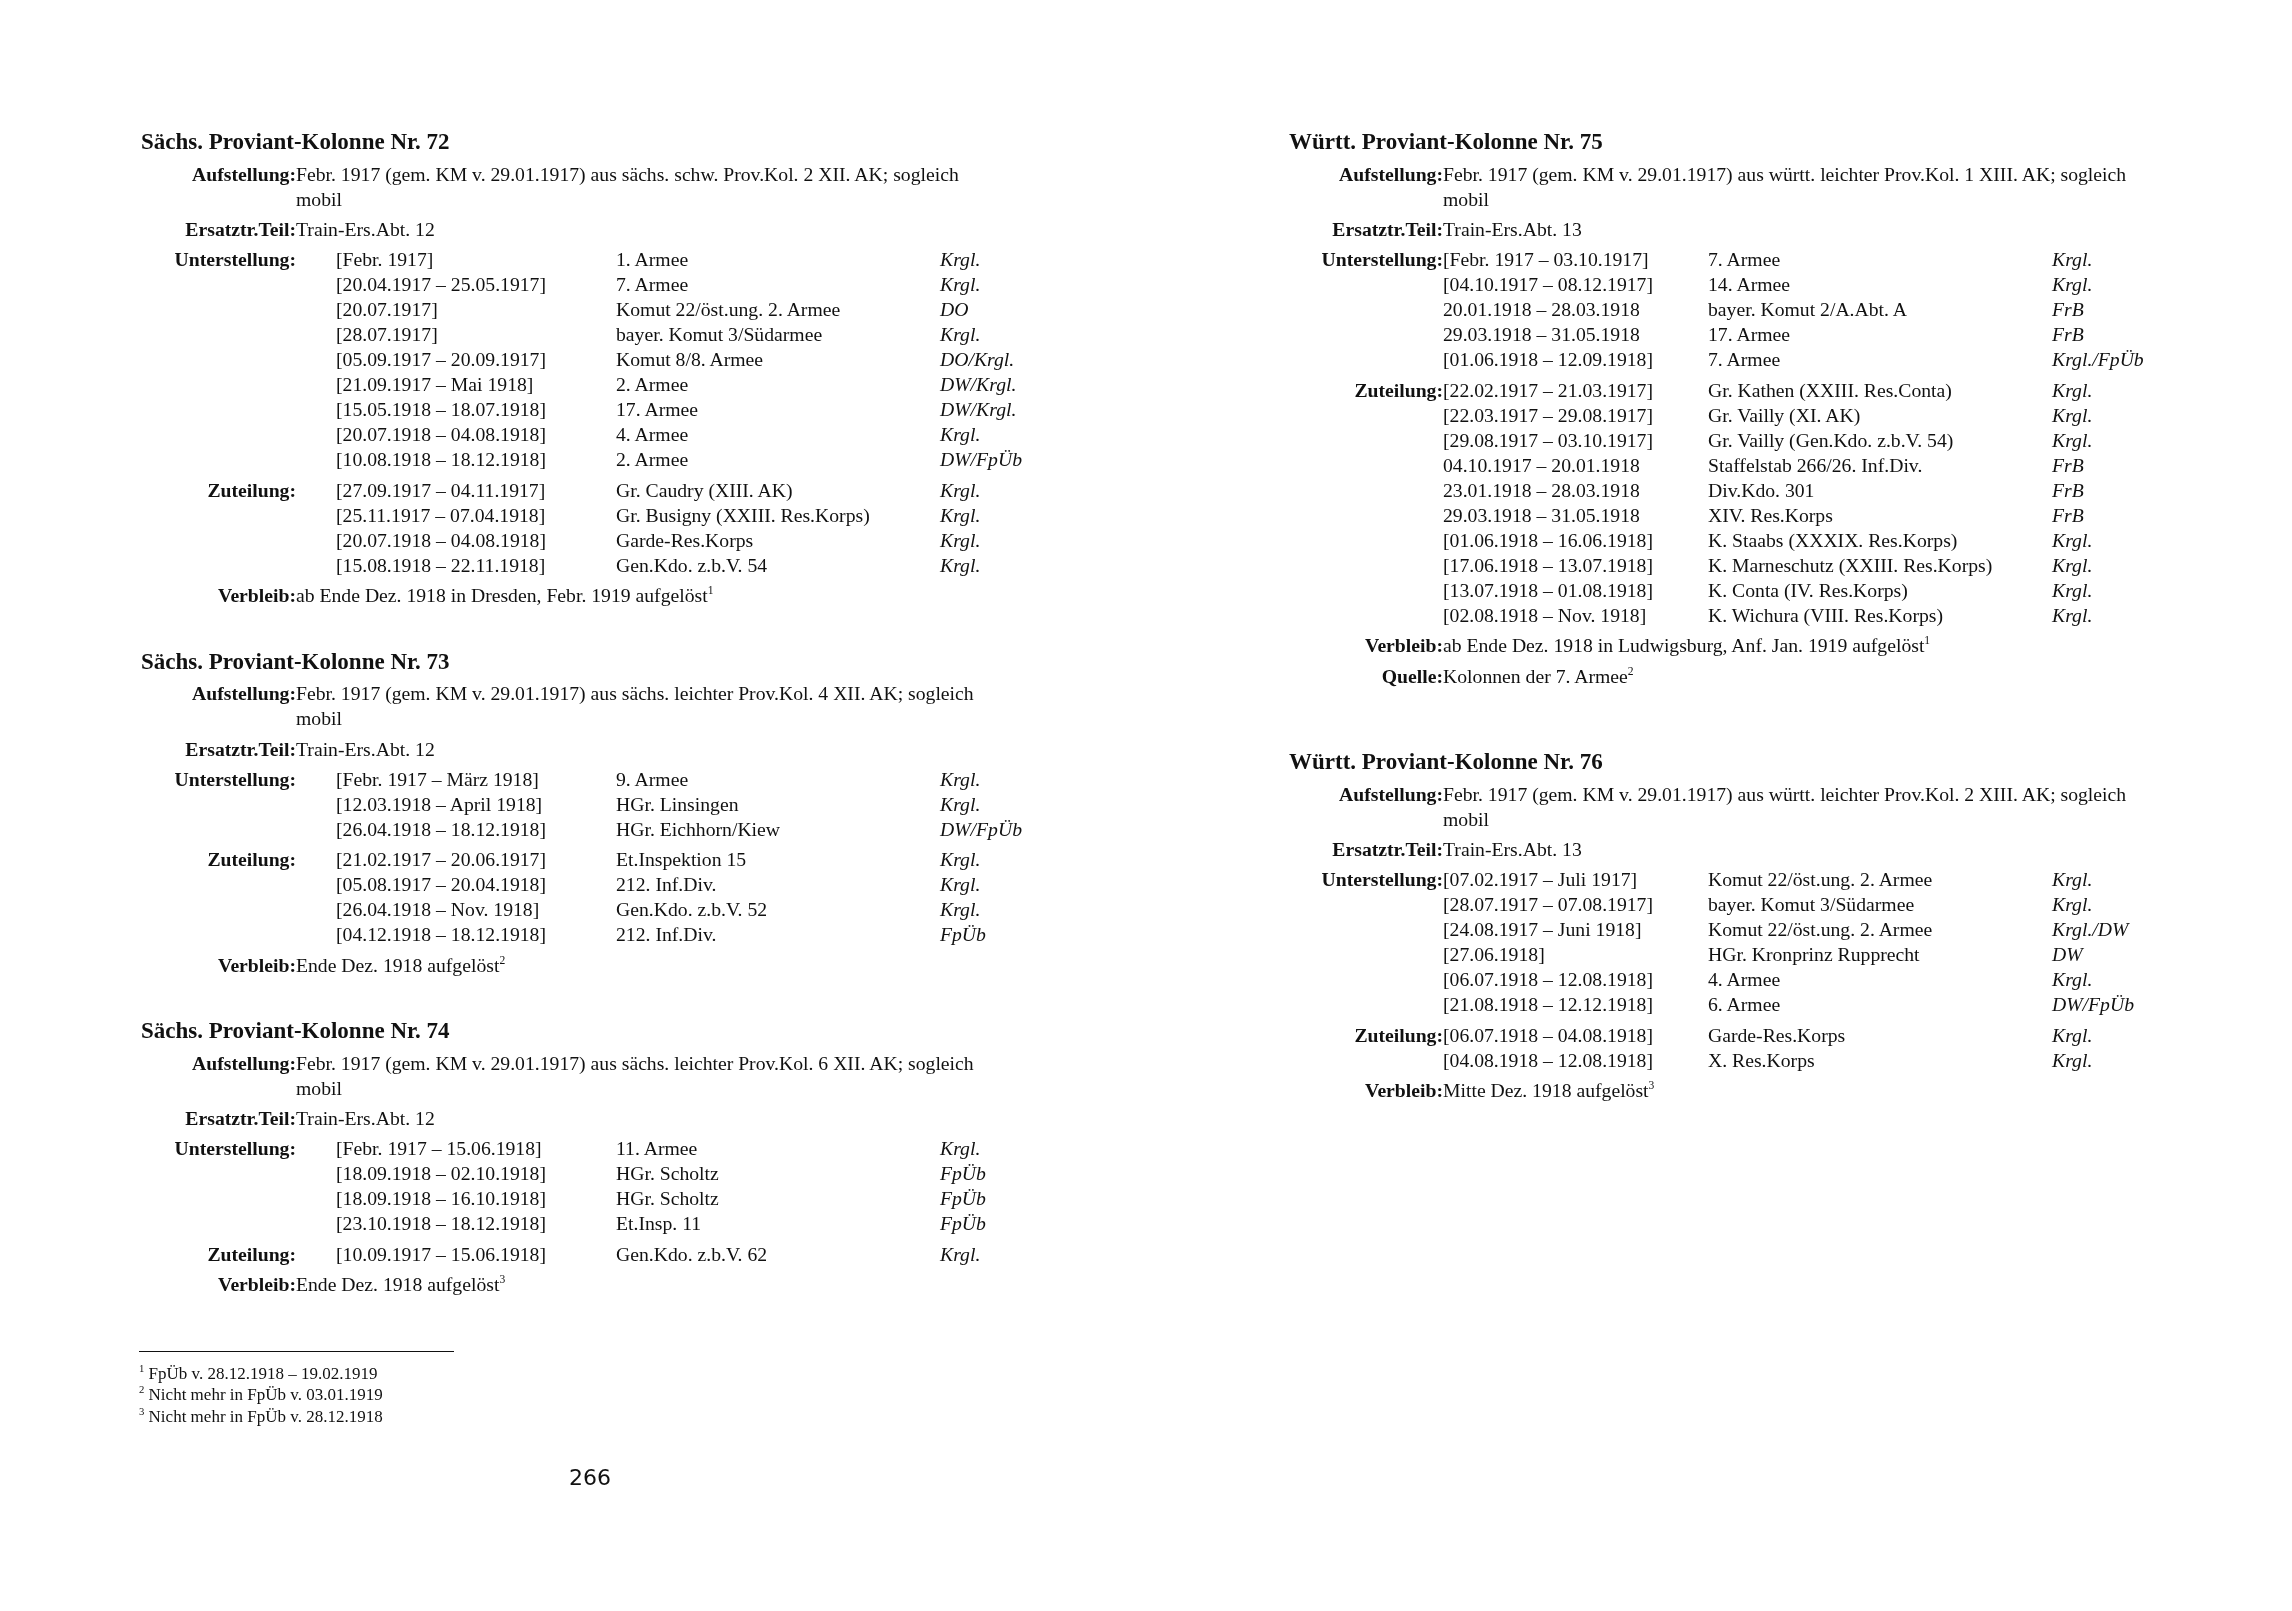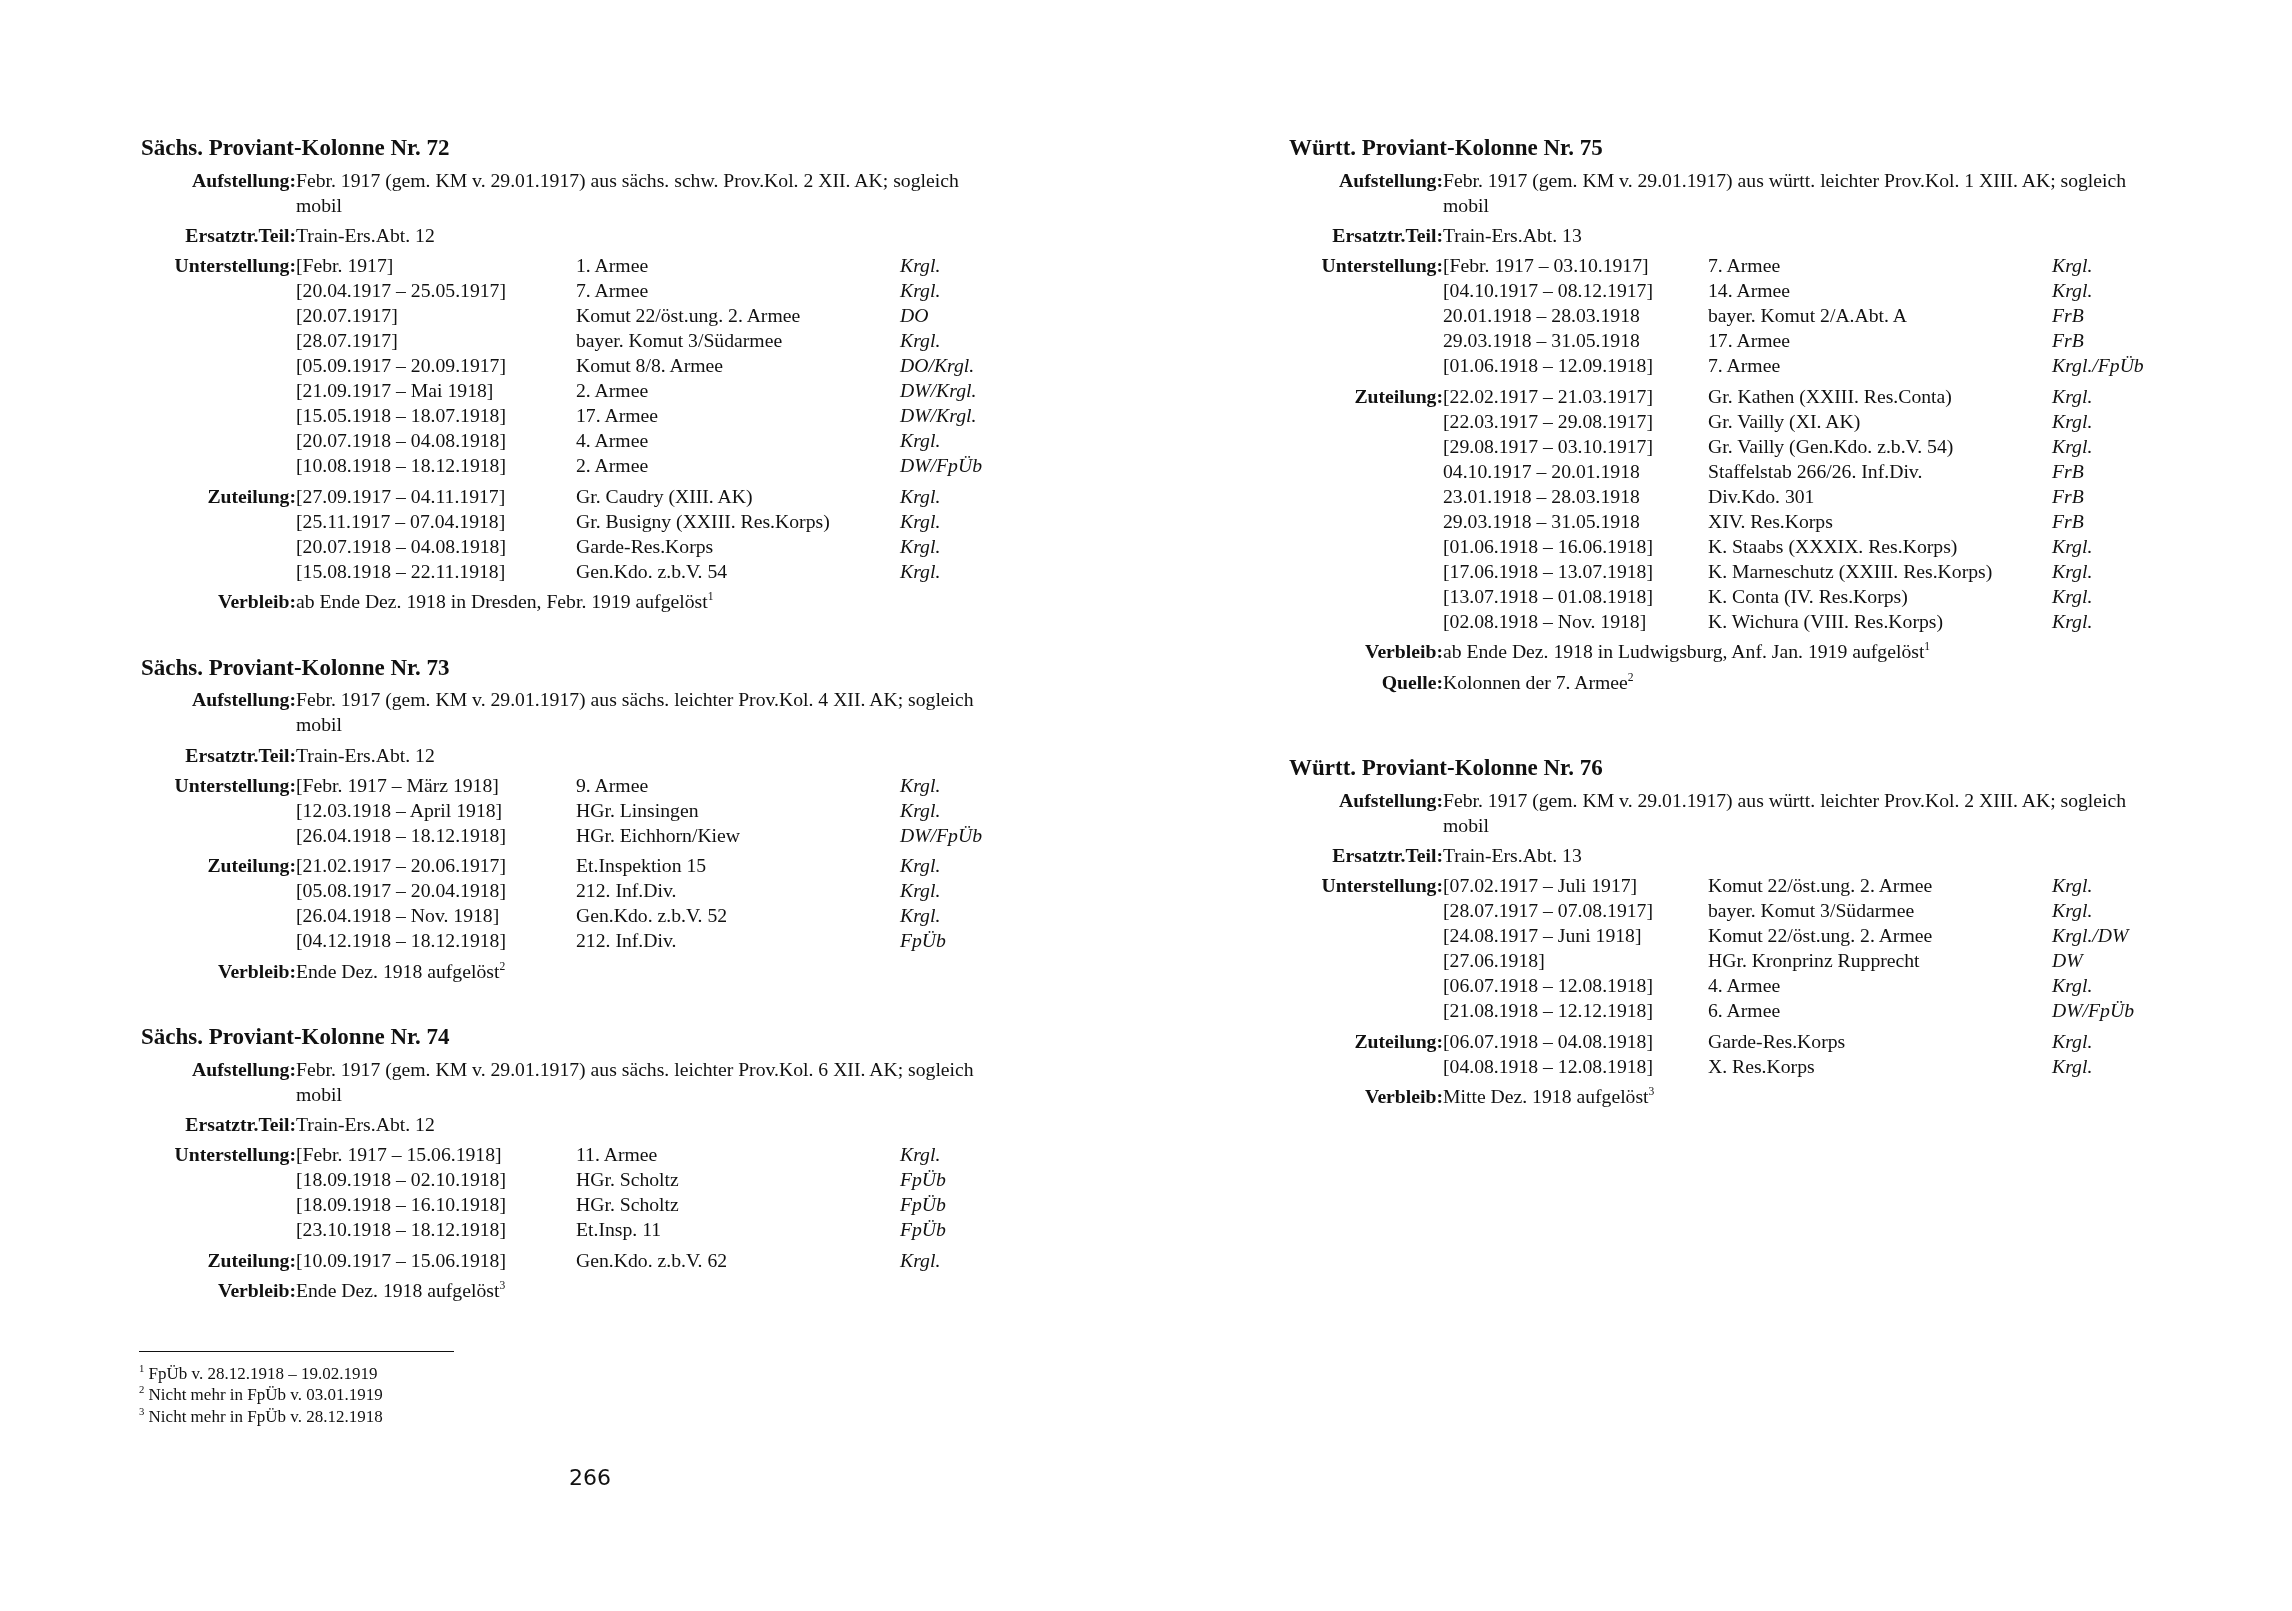--- a/index.html
+++ b/index.html
@@ -3,41 +3,41 @@
 <meta charset="utf-8">
 <style>
   html, body { margin: 0; padding: 0; background: #ffffff; }
   body {
     width: 2293px; height: 1611px; position: relative; overflow: hidden;
     font-family: "Liberation Serif", "DejaVu Serif", serif; color: #111111;
   }
   .page { position: absolute; top: 0; height: 1611px; width: 1146px; }
   #page-left { left: 0; }
   #page-right { left: 1146px; }
-  .content { position: absolute; top: 132px; }
+  .content { position: absolute; top: 126px; }
   #page-left .content { left: 141px; width: 896px; }
   #page-right .content { left: 143px; width: 905px; }
 
   .entry { margin-bottom: 0; }
   .entry-title {
     font-weight: bold; font-size: 23px; line-height: 32px; margin: 0 0 3.6px 0;
   }
   .field { display: flex; font-size: 19.7px; line-height: 25px; margin-bottom: 5.4px; }
   .field-label { font-weight: bold; flex: 0 0 auto; text-align: right; }
   #page-left .field-label { width: 155px; }
   #page-right .field-label { width: 154px; }
   .field-value { flex: 1 1 auto; }
   #page-left .field-value { max-width: 690px; }
   #page-right .field-value { max-width: 708px; }
   .rows { flex: 1 1 auto; }
   .row { display: flex; }
   .c-date { flex: 0 0 auto; white-space: nowrap; }
   .c-org { flex: 0 0 auto; white-space: nowrap; }
   .c-src { flex: 0 0 auto; font-style: italic; white-space: nowrap; }
-  #page-left .c-date { width: 280px; }
+  #page-left .c-date { width: 280px; margin-left: 40px; }
   #page-left .c-org { width: 324px; }
   #page-right .c-date { width: 265px; }
   #page-right .c-org { width: 344px; }
   sup { font-size: 11.6px; line-height: 0; vertical-align: super; }
 
   .gap-left-1 { height: 32px; }
   .gap-left-2 { height: 32px; }
   .gap-right-1 { height: 52px; }
 
   .footnotes { position: absolute; top: 1351px; font-size: 17px; line-height: 21.5px; }

